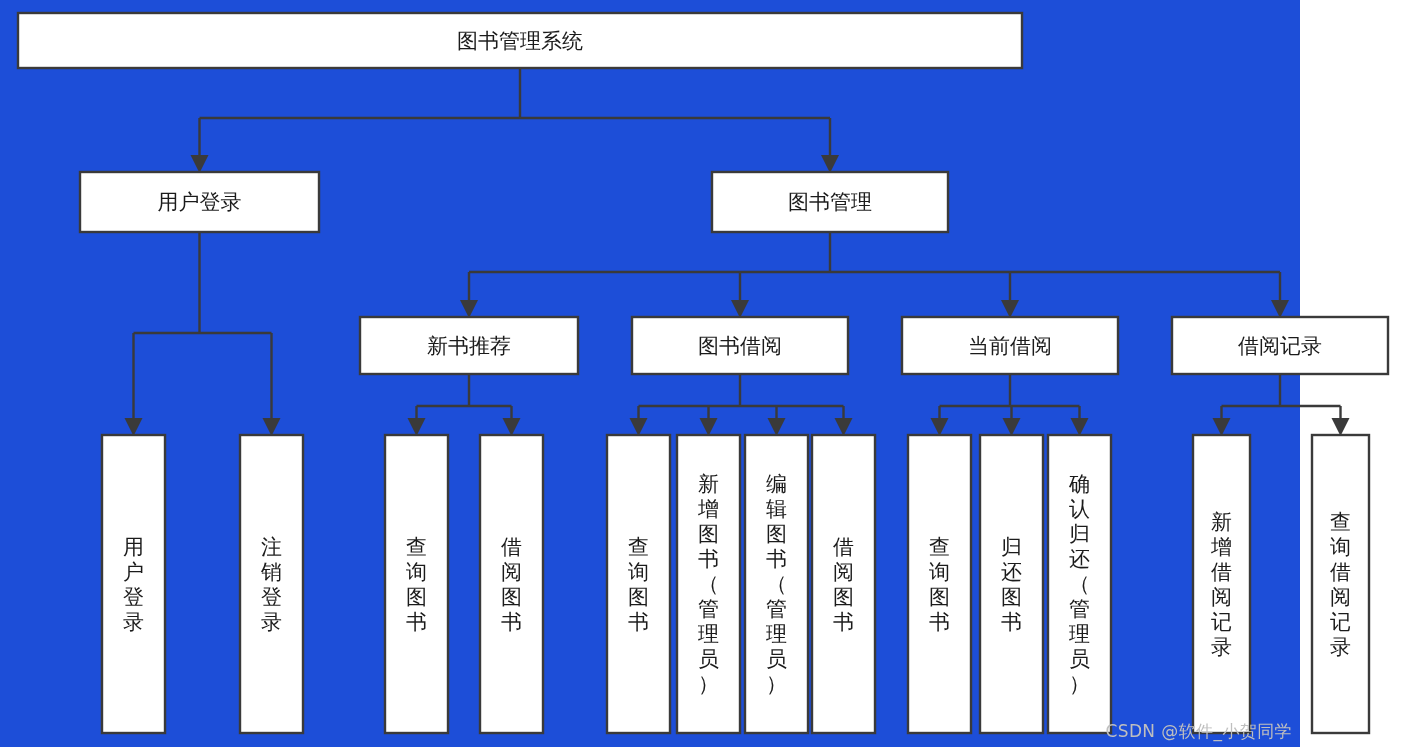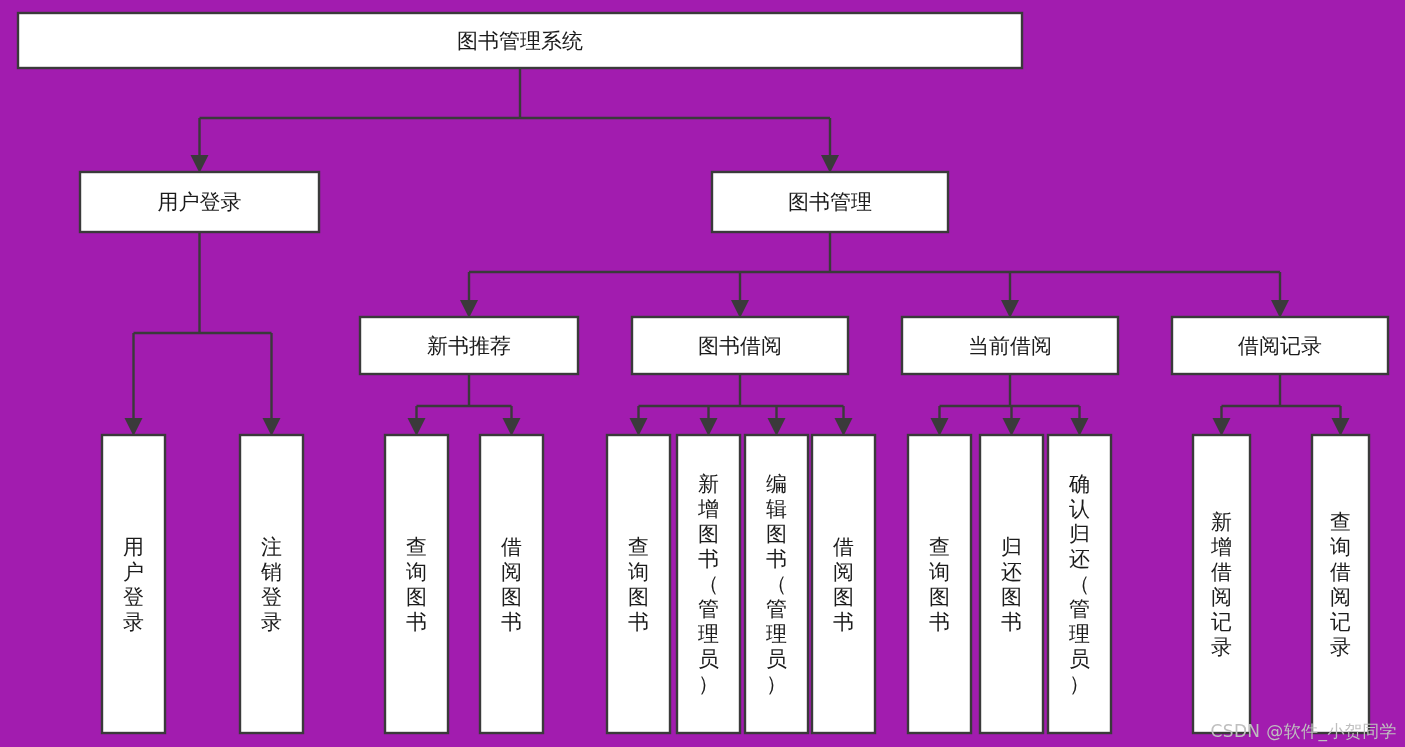--- a/index.html
+++ b/index.html
@@ -9,23 +9,23 @@
     background: #ffffff;
   }
   body {
     width: 1405px;
     height: 747px;
     font-family: "DejaVu Sans", "Liberation Sans", sans-serif;
     overflow: hidden;
   }
   #diagram-root {
     position: relative;
-    width: 1405px;
+    width: 1300px;
     height: 747px;
-    background: #a21caf;
+    background: #1d4ed8;
   }
   svg#tree-svg {
     position: absolute;
     left: 0;
     top: 0;
     width: 1405px;
     height: 747px;
     display: block;
   }
   .node-box {

